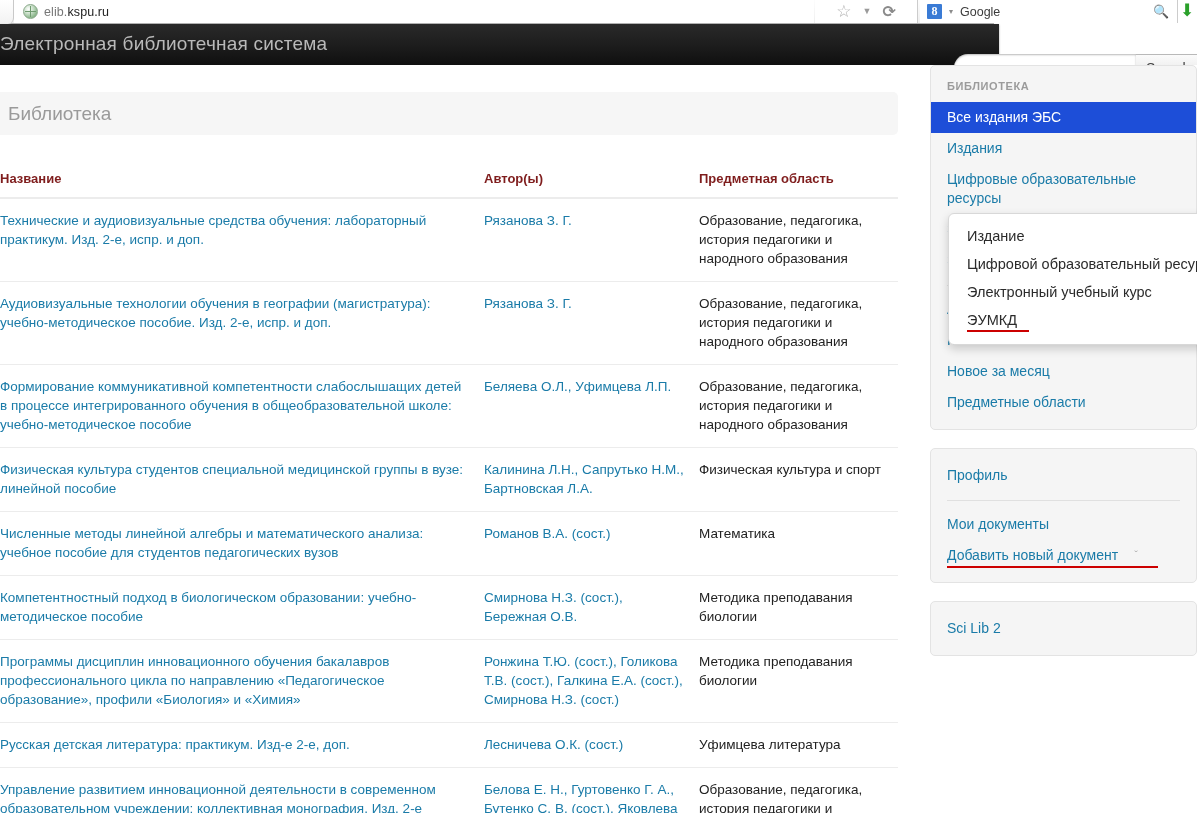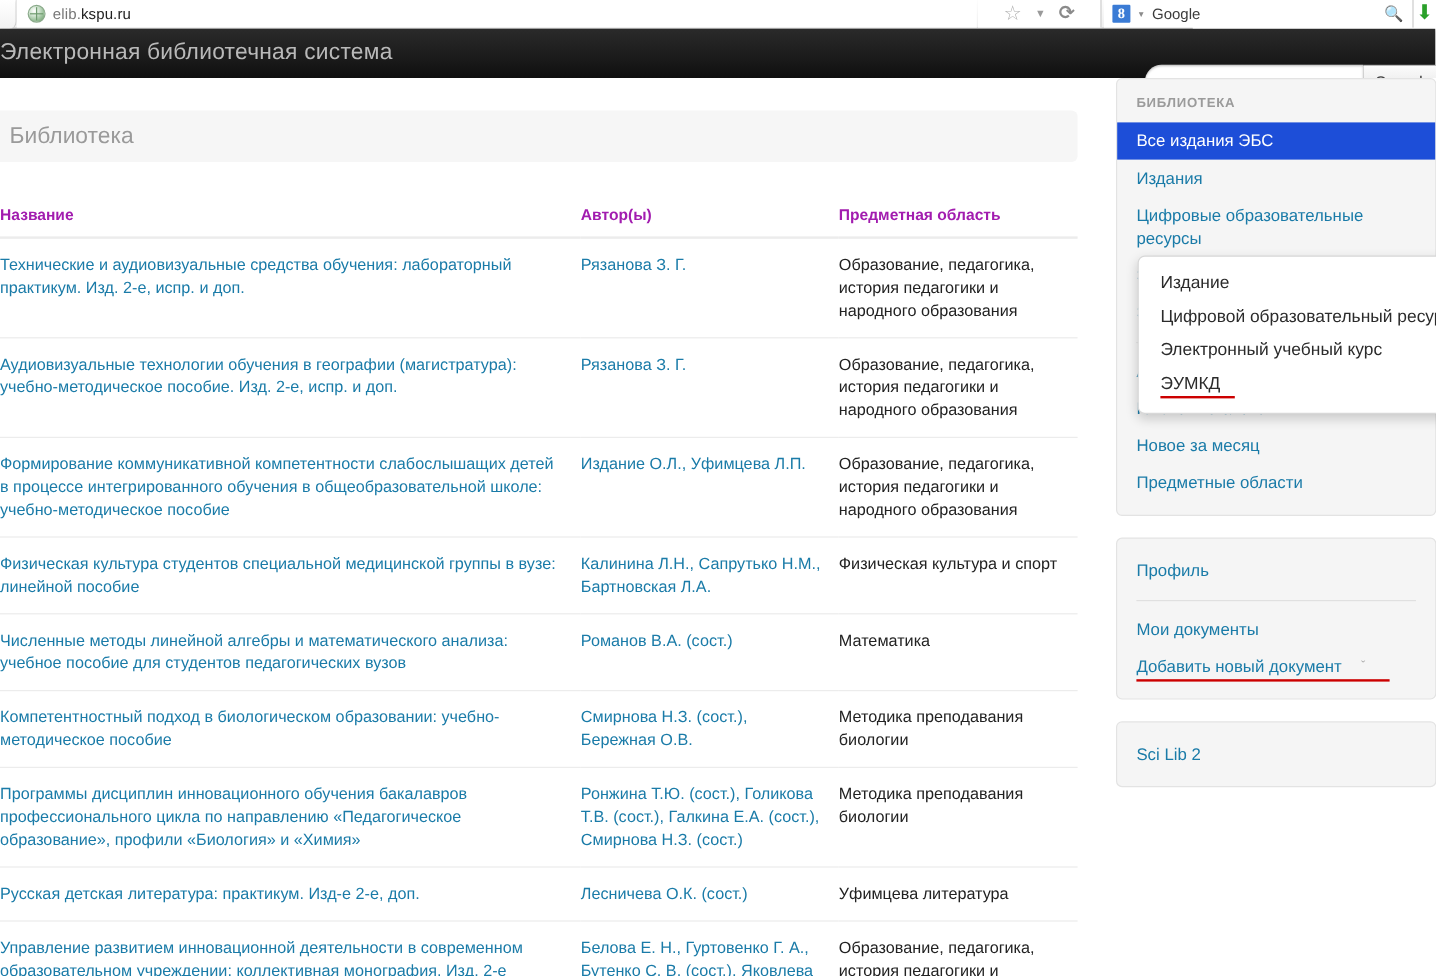--- a/index.html
+++ b/index.html
@@ -66,21 +66,21 @@
   #search-chrome-caret { font-size: 8px; color: #8b8b8b; }
   #search-engine-label { font-size: 12.5px; color: #3c3c3c; flex: 1; }
   #magnifier-icon { font-size: 13px; margin-right: 7px; }
   #download-arrow {
     position: absolute; left: 1180px; top: 2px;
     font-size: 17px; color: #2aa02a; line-height: 1;
   }
 
   
   #site-header {
-    position: absolute; left: 0; top: 24px; width: 1196px; height: 41px;
+    position: absolute; left: 0; top: 24px; width: 999px; height: 41px;
     background: linear-gradient(#2a2a2a 0%, #1c1c1c 55%, #0f0f0f 100%);
     box-shadow: 0 1px 2px rgba(0,0,0,.35);
   }
   #site-title {
     position: absolute; left: 0; top: 9px;
     font-size: 19px; color: #b9b9b9; letter-spacing: .2px; white-space: nowrap;
   }
   #header-search-input {
     position: absolute; left: 954px; top: 30px; width: 182px; height: 28px;
     background: #ffffff; border: none; outline: none;
@@ -108,21 +108,21 @@
     background: #f6f6f6; border-radius: 5px;
     display: flex; align-items: center; padding-left: 20px;
   }
   #page-title { font-size: 19px; color: #9a9a9a; }
 
   #library-table {
     position: absolute; left: 0; top: 96px; width: 898px;
     border-collapse: collapse; table-layout: fixed;
   }
   #library-table th {
-    text-align: left; font-size: 13px; color: #a21caf; font-weight: bold;
+    text-align: left; font-size: 13px; color: #7f1d1d; font-weight: bold;
     padding: 10px 10px 11px 0; border-bottom: 2px solid #ececec;
     vertical-align: bottom;
   }
   #library-table td {
     font-size: 13.5px; padding: 12px 12px 13px 0;
     border-top: 1px solid #ececec; vertical-align: top; line-height: 19px;
   }
   #library-table tr:first-child td { border-top: none; }
   .col-title   { width: 484px; }
   .col-authors { width: 215px; }
@@ -238,21 +238,21 @@
             <td><a class="cell-link">Рязанова З. Г.</a></td>
             <td class="cell-plain">Образование, педагогика, история педагогики и народного образования</td>
           </tr>
           <tr>
             <td><a class="cell-link">Аудиовизуальные технологии обучения в географии (магистратура): учебно-методическое пособие. Изд. 2-е, испр. и доп.</a></td>
             <td><a class="cell-link">Рязанова З. Г.</a></td>
             <td class="cell-plain">Образование, педагогика, история педагогики и народного образования</td>
           </tr>
           <tr>
             <td><a class="cell-link">Формирование коммуникативной компетентности слабослышащих детей в процессе интегрированного обучения в общеобразовательной школе: учебно-методическое пособие</a></td>
-            <td><a class="cell-link">Издание О.Л., Уфимцева Л.П.</a></td>
+            <td><a class="cell-link">Беляева О.Л., Уфимцева Л.П.</a></td>
             <td class="cell-plain">Образование, педагогика, история педагогики и народного образования</td>
           </tr>
           <tr>
             <td><a class="cell-link">Физическая культура студентов специальной медицинской группы в вузе: линейной пособие</a></td>
             <td><a class="cell-link">Калинина Л.Н., Сапрутько Н.М., Бартновская Л.А.</a></td>
             <td class="cell-plain">Физическая культура и спорт</td>
           </tr>
           <tr>
             <td><a class="cell-link">Численные методы линейной алгебры и математического анализа: учебное пособие для студентов педагогических вузов</a></td>
             <td><a class="cell-link">Романов В.А. (сост.)</a></td>

